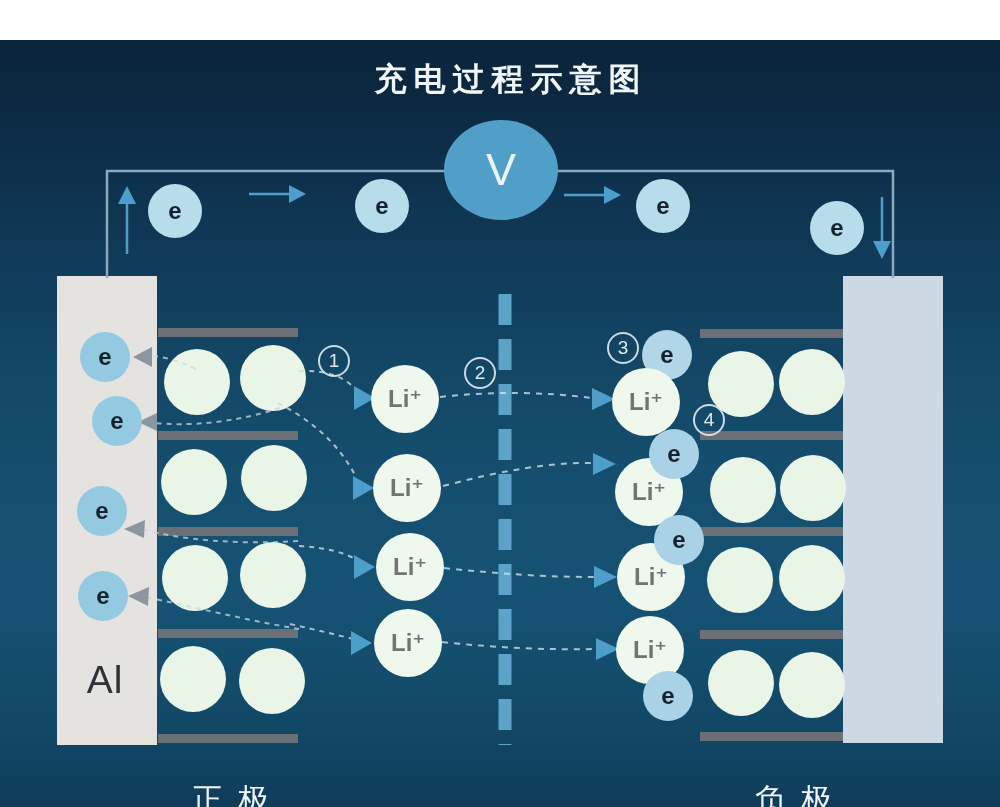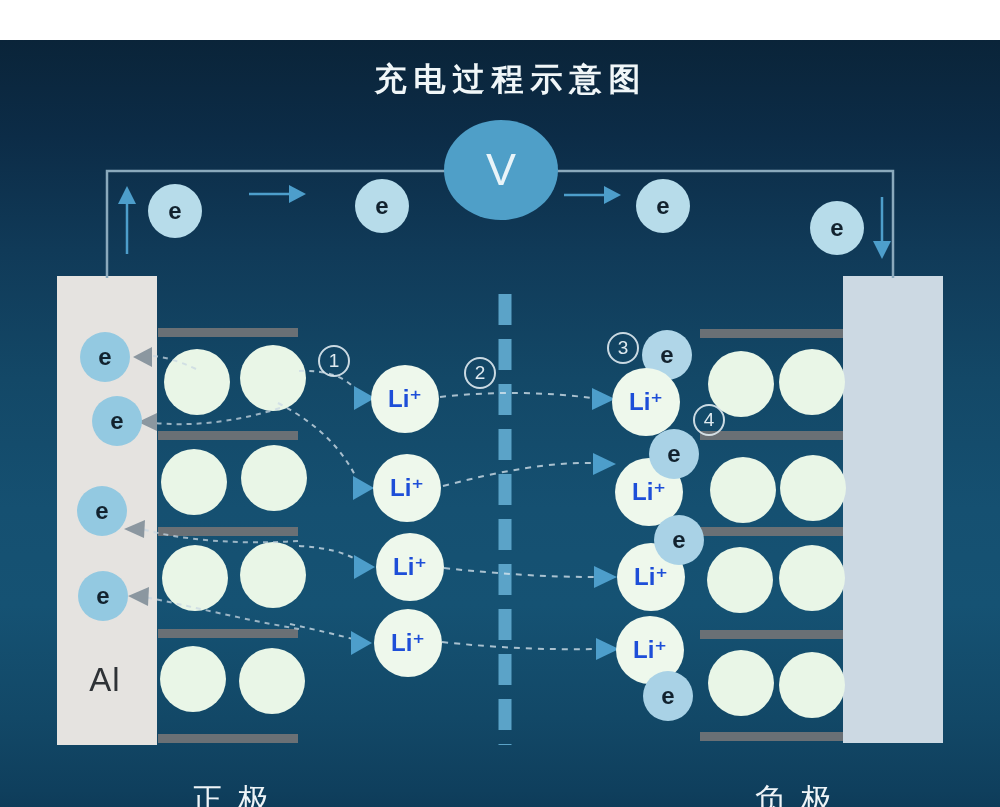--- a/index.html
+++ b/index.html
@@ -6,31 +6,31 @@
   .stage{
     position:relative;width:1000px;height:807px;overflow:hidden;
     font-family:"Liberation Sans","DejaVu Sans",sans-serif;
     background:linear-gradient(180deg,
       #0a2439 0%, #0c2c47 12%, #103a58 26%, #134867 42%,
       #155071 58%, #155273 70%, #124867 84%, #0f3f5d 93%, #0c3450 100%);
     margin-top:40px;
   }
   .circle{position:absolute;border-radius:50%;display:flex;align-items:center;justify-content:center;}
   .particle{width:66px;height:66px;background:#e9f6e7;z-index:3;}
-  .ion{width:68px;height:68px;background:#eef8ec;color:#1d4ed8;font-weight:bold;font-size:24px;z-index:6;}
+  .ion{width:68px;height:68px;background:#eef8ec;color:#737373;font-weight:bold;font-size:24px;z-index:6;}
   .elec{width:50px;height:50px;color:#12222e;font-weight:bold;font-size:24px;}
   .elec-wire{width:54px;height:54px;background:#b7dcea;z-index:5;}
   .elec-left{background:#93c9e1;z-index:5;}
   .elec-right{background:#a9d2e6;z-index:7;}
   .elec-behind{background:#b0d6e8;z-index:5;}
   .electrode{position:absolute;z-index:2;}
   .electrode-al{left:57px;top:236px;width:100px;height:469px;background:#e5e3e0;}
   .electrode-cu{left:843px;top:236px;width:100px;height:467px;background:#ccd9e3;}
   .metal-label{position:absolute;z-index:7;transform:translate(-50%,-50%);
-    color:#2e3236;font-size:33px;letter-spacing:1px;}
+    color:#2e3236;font-size:39px;letter-spacing:1px;}
   .bar{position:absolute;height:9px;background:#6a7075;z-index:1;}
   .bar-l{left:158px;width:140px;}
   .bar-r{left:700px;width:143px;}
   .badge{position:absolute;width:28px;height:28px;border-radius:50%;z-index:7;
     border:2px solid rgba(228,238,244,0.88);color:#dfeaf0;font-size:19px;
     display:flex;align-items:center;justify-content:center;background:transparent;}
   .title{position:absolute;left:511px;top:18px;transform:translateX(-50%);z-index:7;
     color:#f0f6f8;font-size:32px;font-weight:700;letter-spacing:7px;white-space:nowrap;}
   .terminal{position:absolute;transform:translateX(-50%);z-index:7;top:739px;
     color:#eef4f7;font-size:31px;letter-spacing:15px;white-space:nowrap;}

